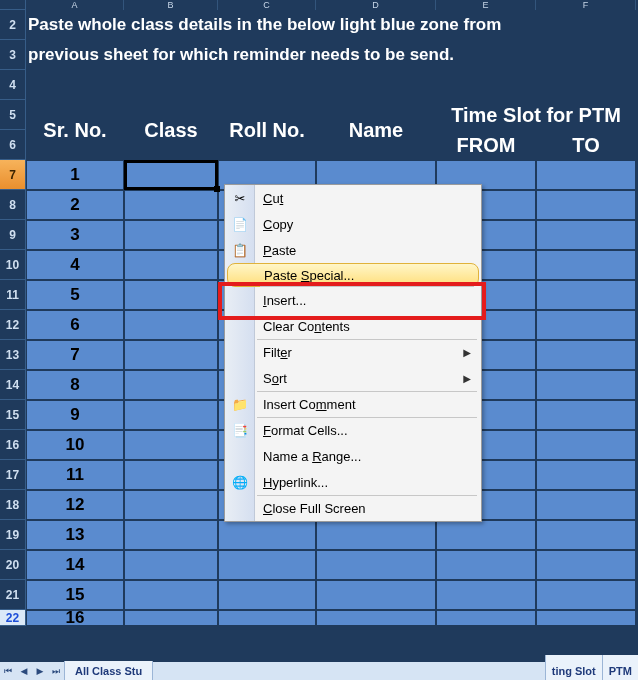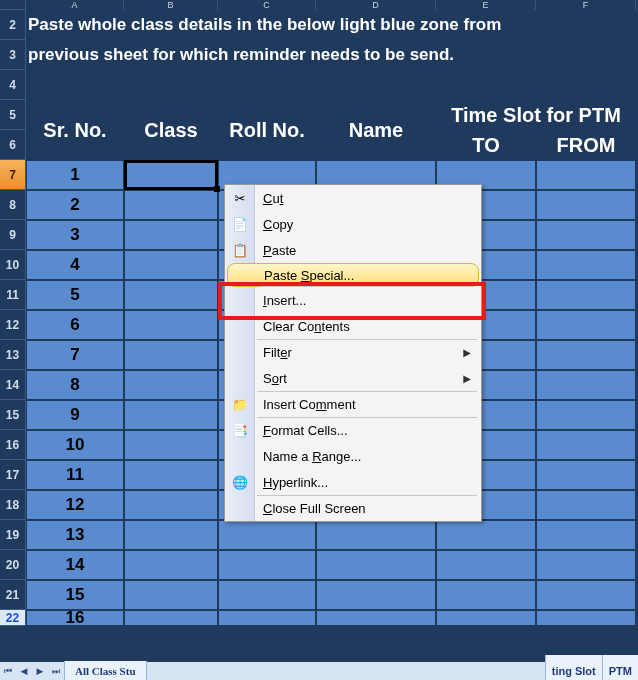--- a/index.html
+++ b/index.html
@@ -158,21 +158,20 @@
     color:#2b4a7d;font-size:9px;
   }
   .tabbar .tab {
     padding: 6px 10px;
     border-left:1px solid #9bb5d6;
     border-right:1px solid #9bb5d6;
     background:#eaf2fb;
     height:20px; display:flex;align-items:center;
     font-weight:bold;
     white-space: nowrap;
-    font-family: Liberation Serif, serif;
   }
   .tabbar .gap { flex:1; }
   .tabbar .tabtrail {
     background:#eaf2fb;
     padding:0 6px;
     border-left:1px solid #9bb5d6;
     height:32px;display:flex;align-items:center;
     font-weight:bold;
     white-space: nowrap;
   }
@@ -213,22 +212,22 @@
     <div class="cell" style="grid-column:2/8;background:#1f3a5c;border:none;"></div>
 
     <div class="rowhead">5</div>
     <div class="cell headercell" style="grid-row:span 2">Sr. No.</div>
     <div class="cell headercell" style="grid-row:span 2">Class</div>
     <div class="cell headercell" style="grid-row:span 2">Roll No.</div>
     <div class="cell headercell" style="grid-row:span 2">Name</div>
     <div class="cell headercell timespan">Time Slot for PTM</div>
 
     <div class="rowhead">6</div>
+    <div class="cell headercell">FROM</div>
     <div class="cell headercell">TO</div>
-    <div class="cell headercell">FROM</div>
 
     <div class="rowhead sel">7</div>
     <div class="cell datacell">1</div>
     <div class="cell datacell">
         <div class="selwrap selected">
           <div class="seldot"></div>
         </div>
       </div>
     <div class="cell datacell"></div>
     <div class="cell datacell"></div>

